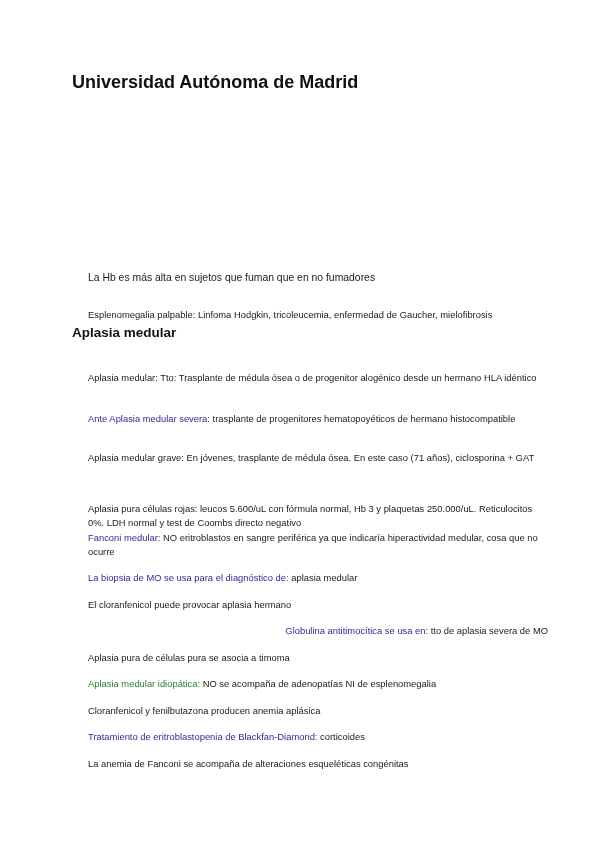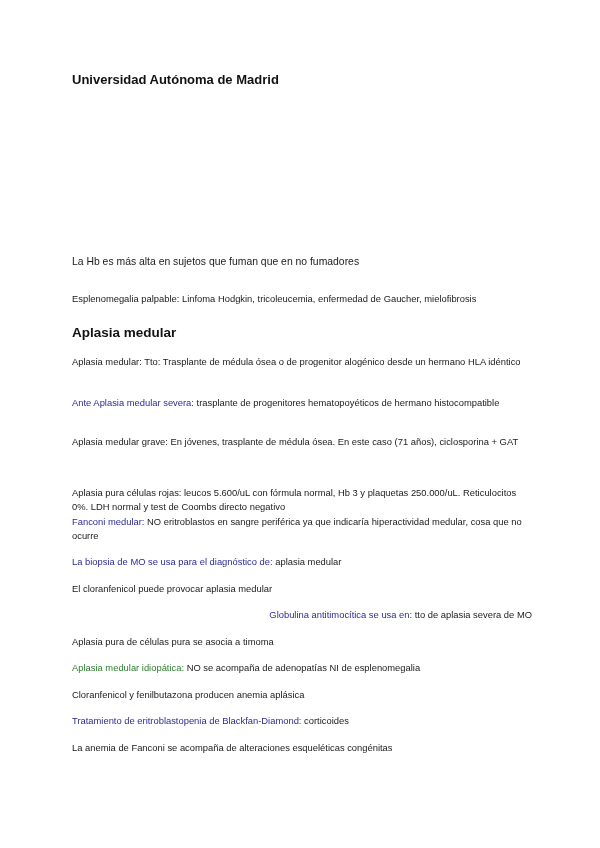--- a/index.html
+++ b/index.html
@@ -12,33 +12,33 @@
       height: 848px;
       position: relative;
       overflow: hidden;
       font-family: "Liberation Sans", sans-serif;
       color: #1a1a1a;
     }
     .page-title {
       position: absolute;
       left: 72px;
       top: 72px;
-      font-size: 13px;
+      font-size: 18px;
       font-weight: bold;
       color: #111111;
       margin: 0;
       letter-spacing: 0px;
     }
     .para {
       position: absolute;
       left: 72px;
       width: 460px;
       font-size: 9.4px;
       line-height: 14px;
-      margin: 0;
+      margin: 16px;
       color: #1a1a1a;
     }
     .para.large {
       font-size: 10.4px;
     }
     .section-heading {
       position: absolute;
       left: 72px;
       top: 325px;
       font-size: 13.5px;
@@ -82,21 +82,21 @@
 
 <p class="para" style="top:515px;">
   <span class="lbl-blue">Fanconi medular:</span><span> NO eritroblastos en sangre periférica ya que indicaría hiperactividad medular, cosa que no ocurre</span>
 </p>
 
 <p class="para" style="top:555px;">
   <span class="lbl-blue">La biopsia de MO se usa para el diagnóstico de:</span><span> aplasia medular</span>
 </p>
 
 <p class="para" style="top:582px;">
-  <span>El cloranfenicol puede provocar aplasia medular</span>
+  <span>El cloranfenicol puede provocar aplasia hermano</span>
 </p>
 
 <p class="para" style="top:608px;text-align:right;">
   <span class="lbl-blue">Globulina antitimocítica se usa en:</span><span> tto de aplasia severa de MO</span>
 </p>
 
 <p class="para" style="top:635px;">
   <span>Aplasia pura de células pura se asocia a timoma</span>
 </p>
 

